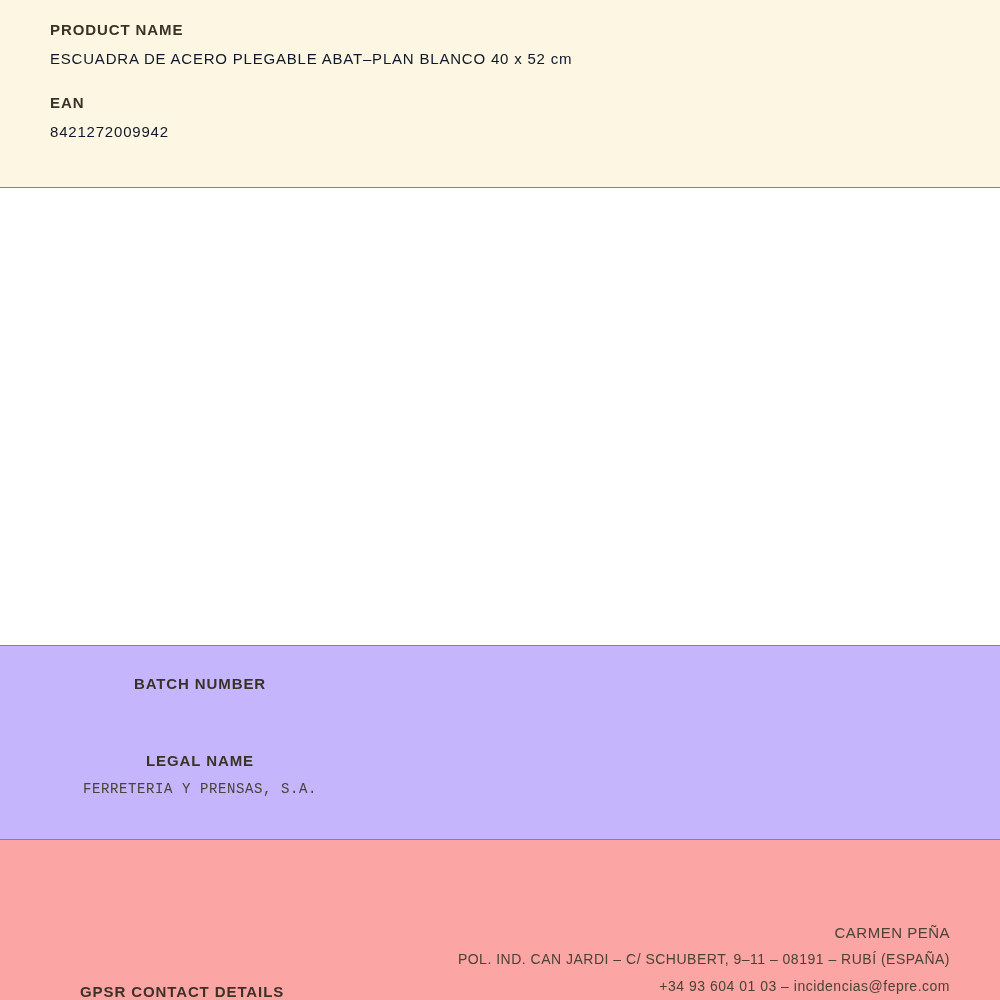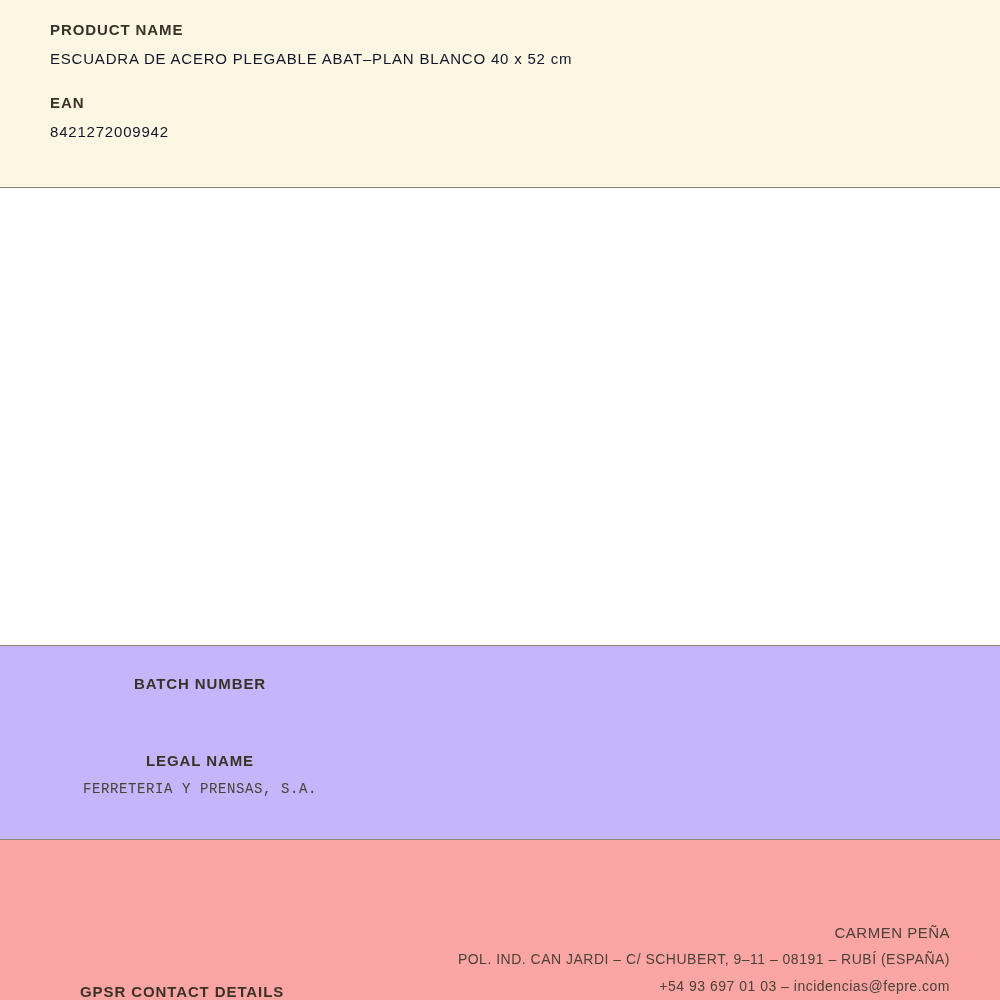--- a/index.html
+++ b/index.html
@@ -159,17 +159,17 @@
         <p class="info-value">FERRETERIA Y PRENSAS, S.A.</p>
       </div>
     </div>
   </div>
 
   <div class="footer">
     <div class="footer-title">GPSR CONTACT DETAILS</div>
     <div class="footer-lines">
       <div class="footer-line">CARMEN PEÑA</div>
       <div class="footer-line small">POL. IND. CAN JARDI – C/ SCHUBERT, 9–11 – 08191 – RUBÍ (ESPAÑA)</div>
-      <div class="footer-line smaller">+54 93 697 01 03 – incidencias@fepre.com</div>
+      <div class="footer-line smaller">+34 93 604 01 03 – incidencias@fepre.com</div>
     </div>
   </div>
 
 </div>
 
 </body></html>

